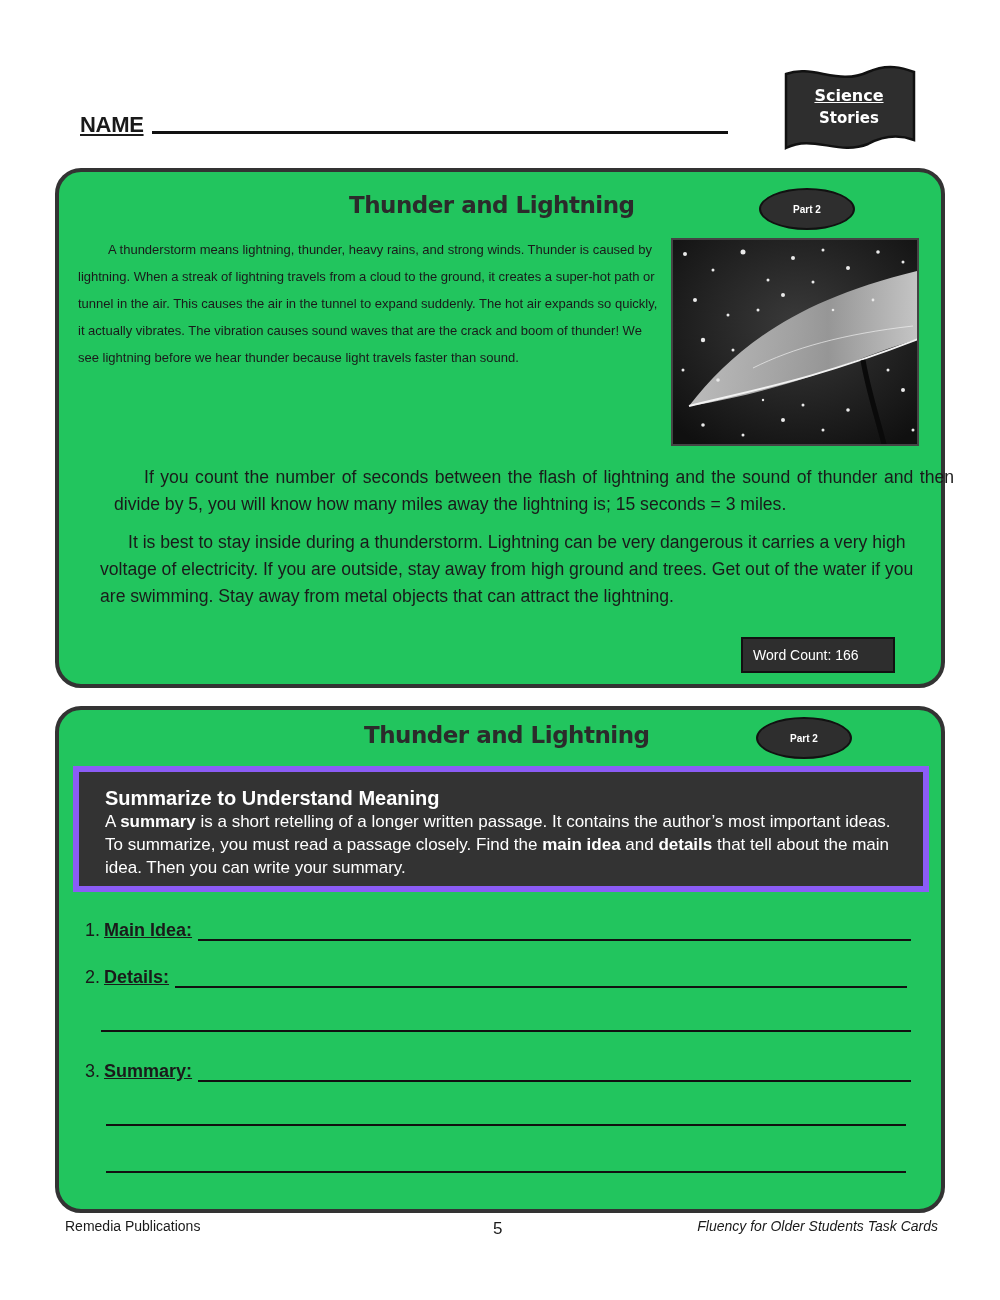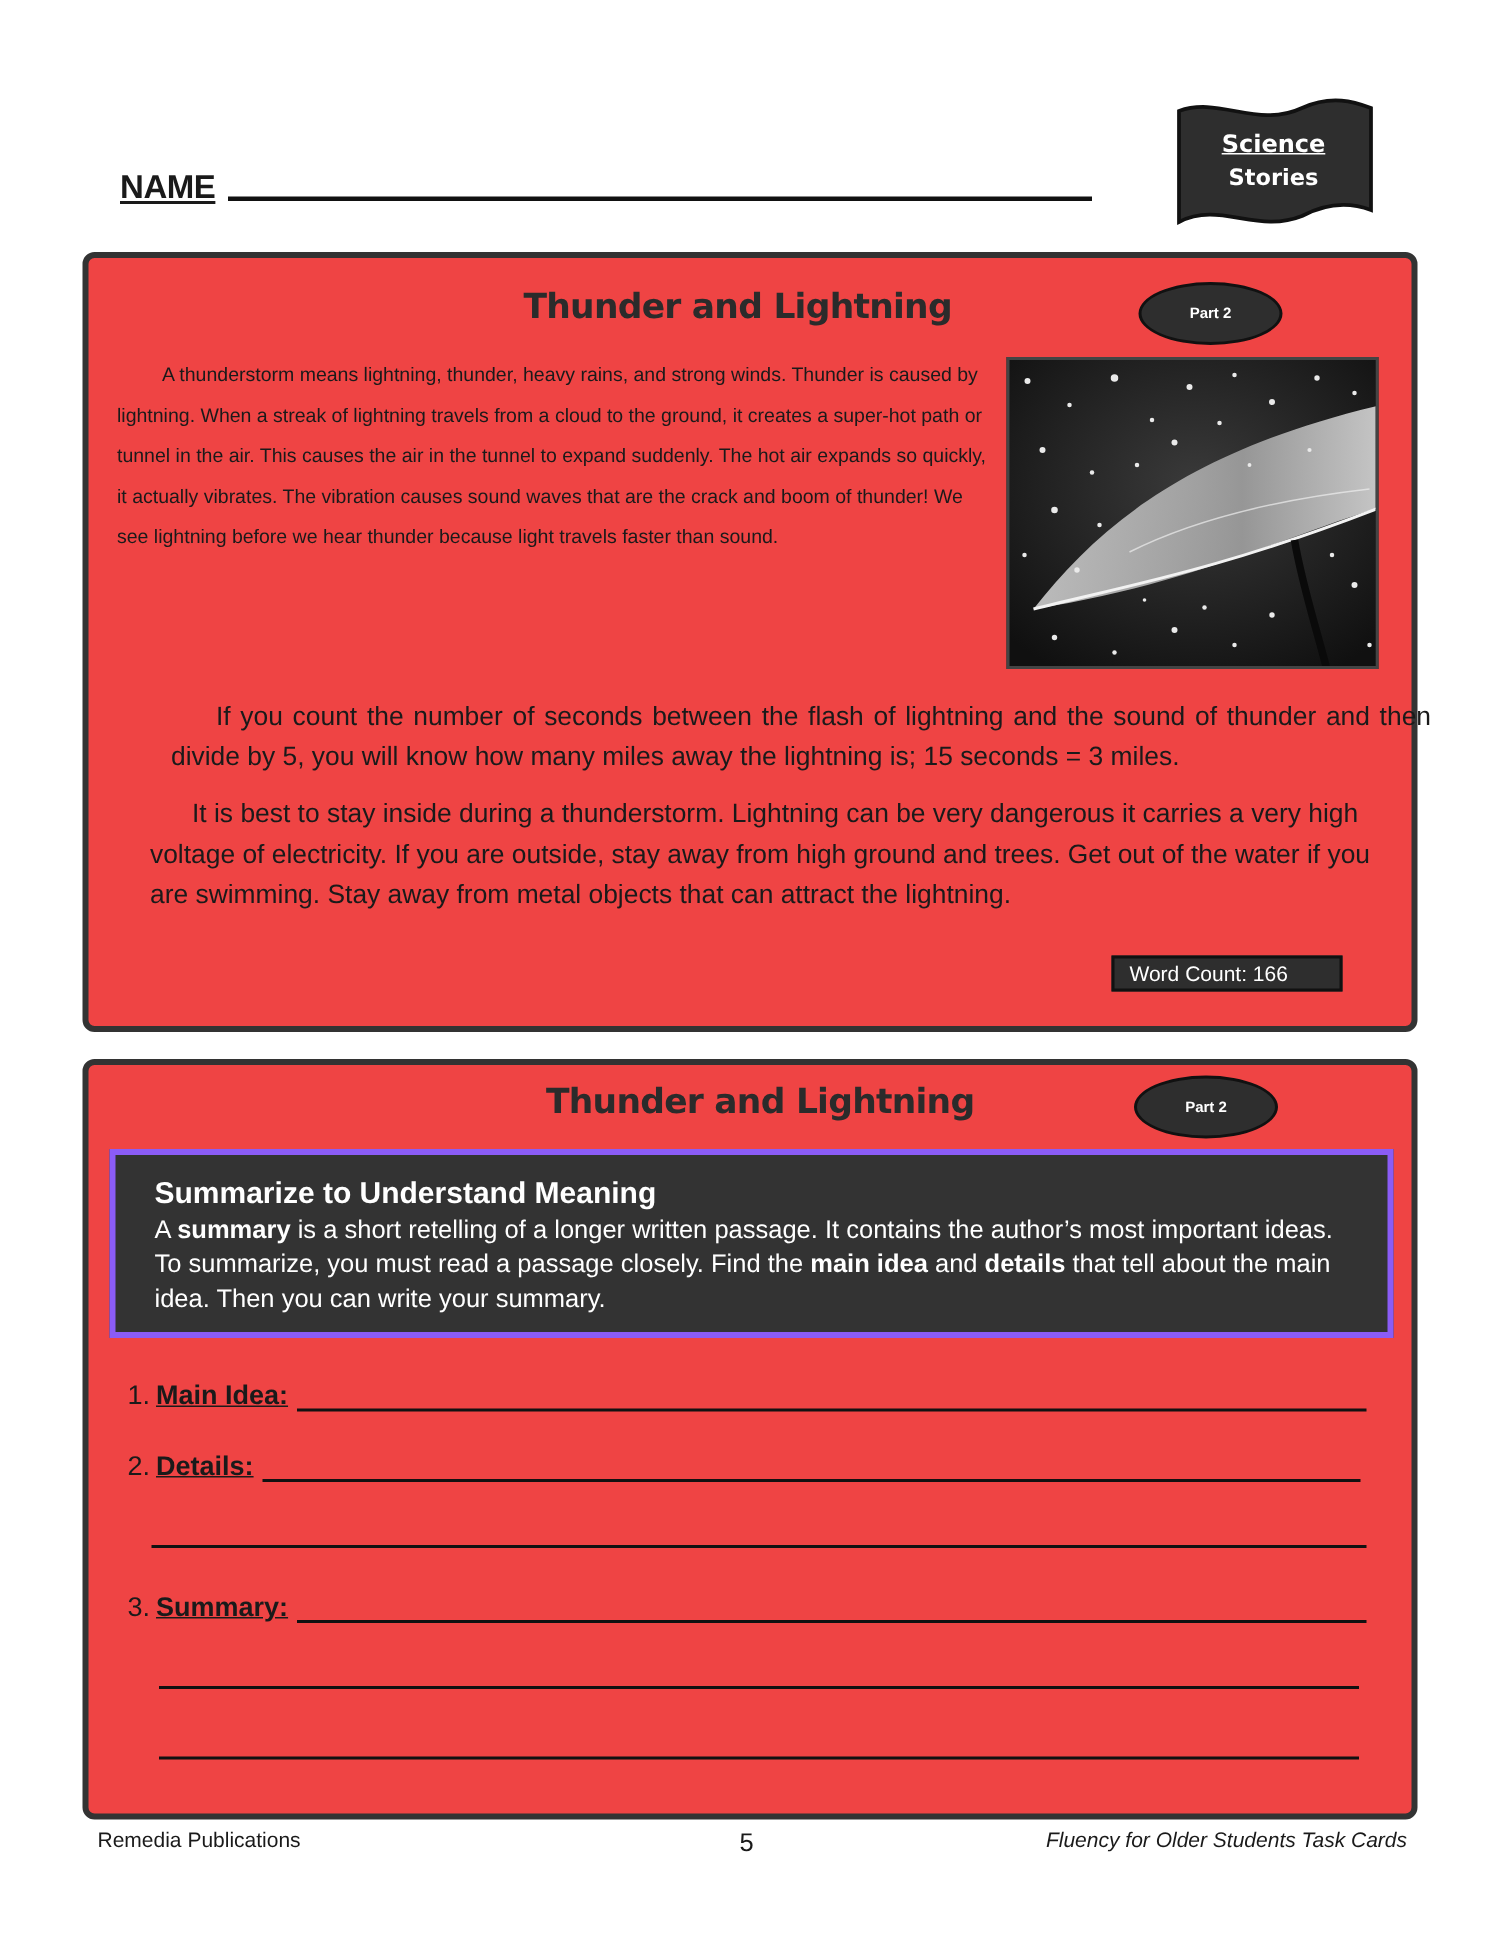--- a/index.html
+++ b/index.html
@@ -10,21 +10,21 @@
     .name-label { font-weight: bold; font-size: 22px; letter-spacing: -0.3px; line-height: 26px; }
     .name-line { width: 576px; border-bottom: 3px solid #111; margin-left: 8px; height: 22px; }
 
     .banner { position: absolute; left: 783px; top: 64px; width: 136px; height: 92px; }
     .banner svg { position: absolute; left: 0; top: 0; }
     .banner-text { position: absolute; left: 0; top: 20px; width: 132px; text-align: center; color: #fff;
       font-family: "DejaVu Sans", sans-serif; font-weight: bold; }
     .banner-t1 { font-size: 16px; line-height: 24px; text-decoration: underline; }
     .banner-t2 { font-size: 15px; line-height: 20px; }
 
-    .card { position: absolute; left: 55px; width: 890px; border: 4px solid #333; border-radius: 8px; background: #ef4444; }
+    .card { position: absolute; left: 55px; width: 890px; border: 4px solid #333; border-radius: 26px; background: #22c55e; }
     .card1 { top: 168px; height: 520px; }
     .card2 { top: 706px; height: 507px; }
 
     .card-title { position: absolute; font-family: "DejaVu Sans", sans-serif; font-weight: bold; font-size: 23px;
       color: #2b2b2b; letter-spacing: -0.5px; }
     .card1 .card-title { left: 290px; top: 20px; }
     .card2 .card-title { left: 305px; top: 12px; }
 
     .part-pill { position: absolute; width: 96px; height: 42px; border-radius: 50%; background: #2e2e2e;
       border: 2px solid #111; color: #fff; font-weight: bold; font-size: 10px; display: flex;
@@ -33,25 +33,25 @@
     .card2 .part-pill { left: 697px; top: 7px; }
 
     .photo { position: absolute; left: 612px; top: 66px; width: 248px; height: 208px; background: #1a1a1a;
       border: 2px solid #444; overflow: hidden; }
 
     .para { position: absolute; font-size: 13px; line-height: 27px; color: #1a1a1a; }
     .p1 { left: 19px; top: 64px; width: 580px; text-indent: 30px; }
     .p2 { left: 19px; top: 292px; width: 840px; text-indent: 30px; text-align: justify; font-size: 17.6px; margin-left: 36px; }
     .p3 { left: 41px; top: 357px; width: 825px; text-indent: 28px; font-size: 17.6px; }
 
-    .word-count { position: absolute; left: 682px; top: 465px; width: 154px; height: 24px; background: #2e2e2e;
+    .word-count { position: absolute; left: 682px; top: 465px; width: 154px; height: 36px; background: #2e2e2e;
       border: 2px solid #111; color: #fff; font-size: 14px; display: flex; align-items: center; padding-left: 10px; }
 
     .info-box { position: absolute; left: 14px; top: 56px; width: 856px; height: 126px; background: #333;
-      border: 4px solid #8b5cf6; color: #fff; padding: 14px 24px 0 26px; }
+      border: 6px solid #8b5cf6; color: #fff; padding: 14px 24px 0 26px; }
     .info-title { font-weight: bold; font-size: 20px; line-height: 24px; }
     .info-body { font-size: 17px; line-height: 23px; }
     .info-body b { font-weight: bold; }
 
     .q-row { position: absolute; display: flex; align-items: flex-end; font-size: 18px; }
     .q-num { margin-right: 4px; }
     .q-label { font-weight: bold; text-decoration: underline; }
     .q-line { flex: 1; border-bottom: 2px solid #111; margin-left: 6px; height: 20px; }
     .blank-line { position: absolute; border-bottom: 2px solid #111; }
 

